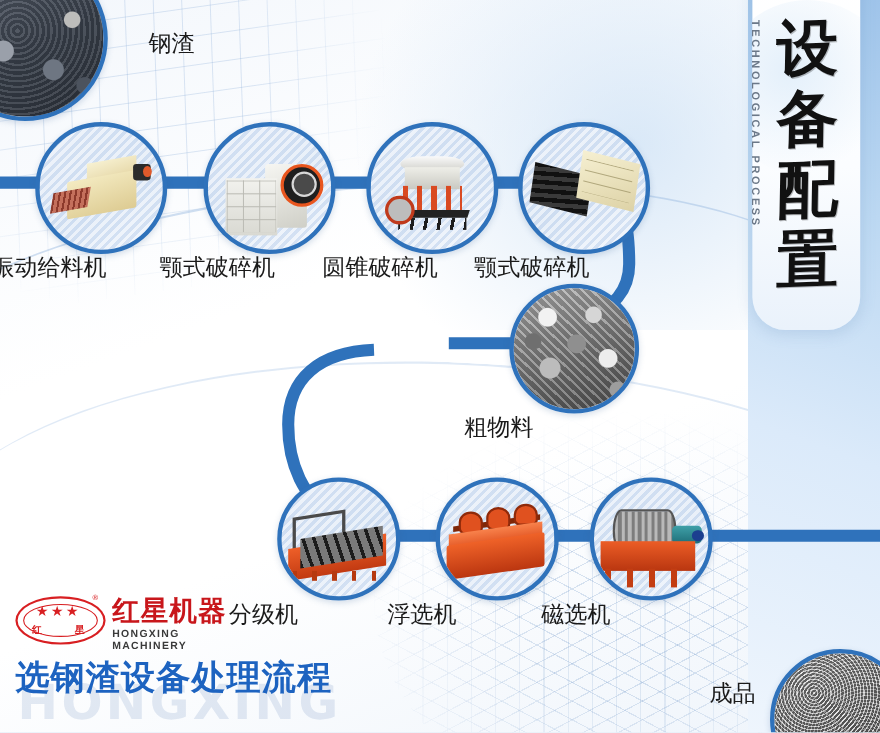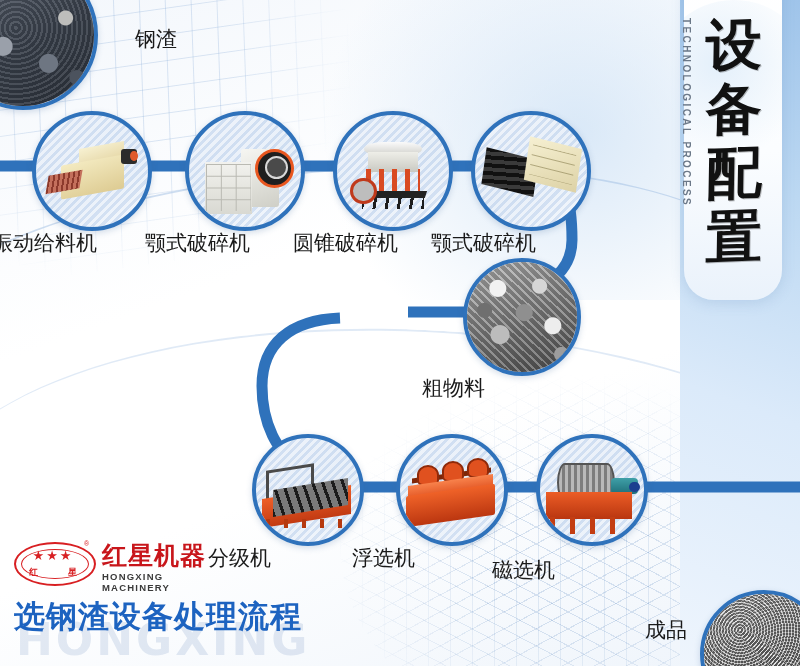--- a/index.html
+++ b/index.html
@@ -386,21 +386,21 @@
   <div class="node" style="left:536px;top:434px;">
     <div class="bubble" style="width:104px;height:104px;">
       <div class="eq">
         <div class="mg-drum"></div>
           <div class="mg-mot"></div>
           <div class="mg-mot2"></div>
         <div class="mg-frame"></div>
           <div class="mg-legs"></div>
       </div>
     </div>
-    <div class="label" style="top:110px;margin-top:12px;">磁选机</div>
+    <div class="label" style="top:110px;">磁选机</div>
   </div>
 
 
   <div class="node" style="left:700px;top:590px;">
     <div class="bubble photo" style="width:120px;height:120px;">
       <div class="rock-fine"></div>
     </div>
   </div>
   <div class="label" style="left:645px;top:616px;transform:none;width:auto;">成品</div>
 

